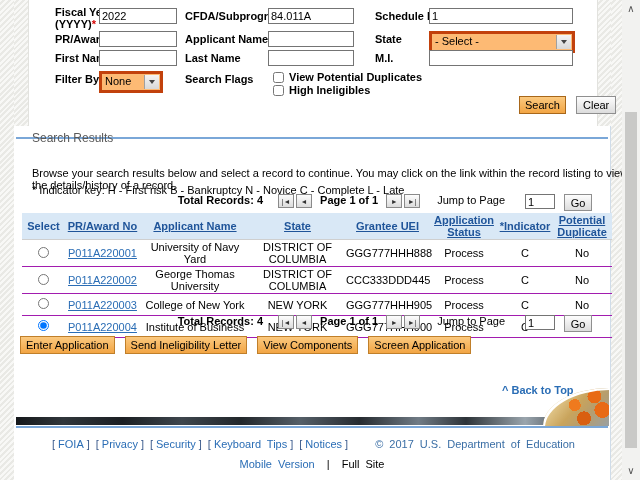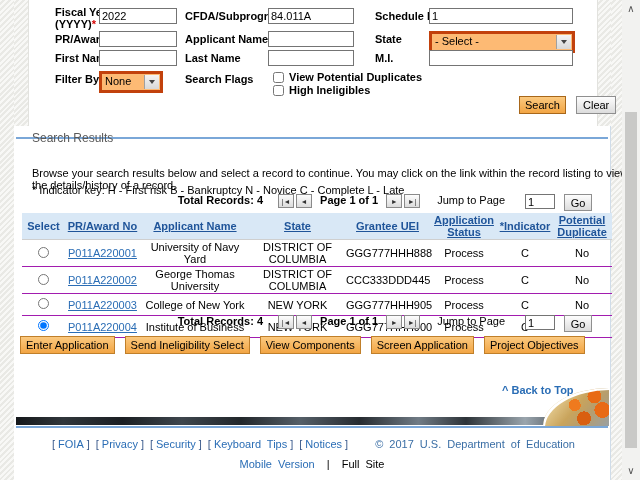--- a/index.html
+++ b/index.html
@@ -241,24 +241,23 @@
     <span class="pg-page">Page 1 of 1</span>
     <button class="pg-btn">►</button>
     <button class="pg-btn">►|</button>
     <span class="pg-jump">Jump to Page</span>
     <input class="pg-input" value="1" style="">
     <button class="pg-go">Go</button>
   </div>
 
 <div id="actions">
     <button class="btn-orange">Enter Application</button>
-    <button class="btn-orange">Send Ineligibility Select</button>
+    <button class="btn-orange">Send Ineligibility Letter</button>
     <button class="btn-orange">View Components</button>
     <button class="btn-orange">Screen Application</button>
-    <button class="btn-orange">Project Objectives</button>
   </div>
 
 <div id="back-top">
   <span class="caret">^</span><span>Back to Top</span>
 </div>
 
 <div id="bar"></div>
 <div id="corner"></div>
 <div id="hr2"></div>
 

